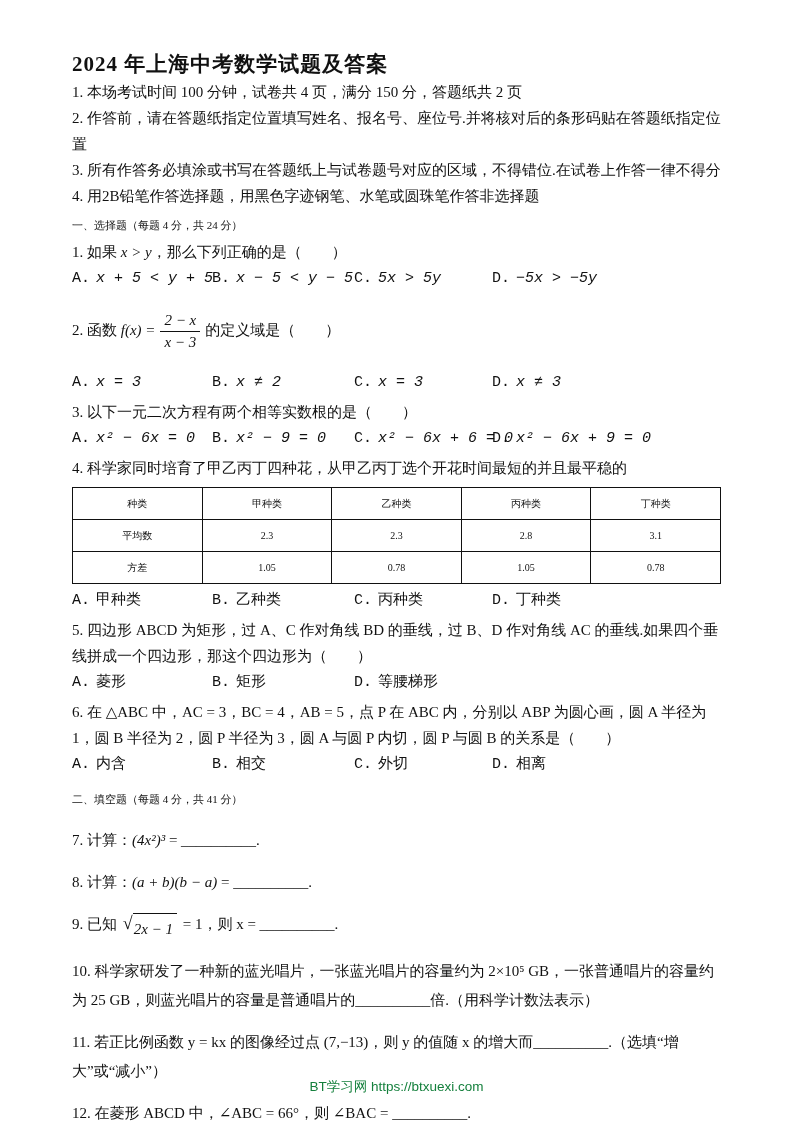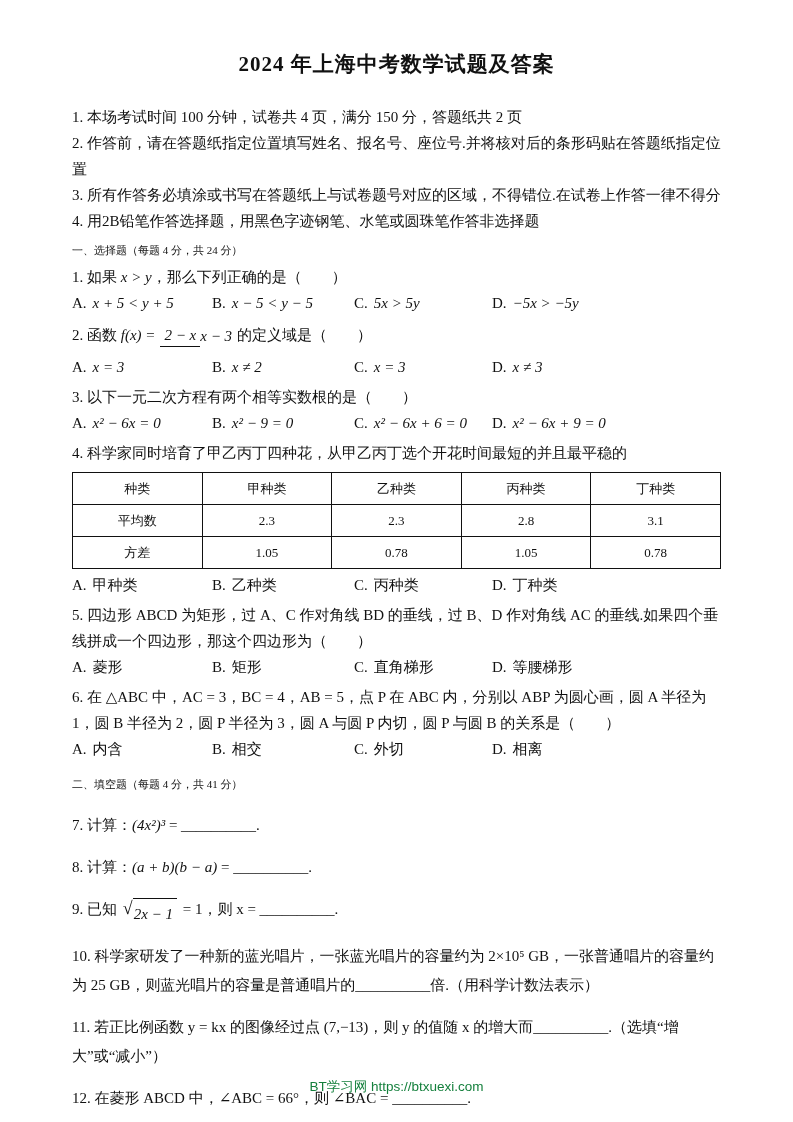--- a/index.html
+++ b/index.html
@@ -7,70 +7,69 @@
   body {
     width:793px; height:1122px;
     position:relative; overflow:hidden;
     color:#111;
     font-family:"Liberation Serif","DejaVu Serif",serif;
     font-size:15px;
   }
   .page { padding:50px 72px 0 72px; }
 
   .title {
-    text-align:center;
     font-size:21px;
     font-weight:bold;
-    margin-bottom:26px;
+    margin-bottom:1px;
     letter-spacing:1px;
   }
 
   .notice { line-height:26px; }
 
   .sec { font-size:11px; font-weight:normal; line-height:27px; margin-top:3px; }
 
   .q { margin-bottom:3px; }
   .stem { line-height:26px; }
   .stem-frac { margin:4px 0 2px; }
 
   .opts {
     display:grid;
     grid-template-columns:140px 142px 138px auto;
     line-height:27px;
   }
-  .opt { white-space:nowrap; }
+  .opt { white-space:nowrap;font-family:Liberation Mono, monospace; }
   .ol { margin-right:6px; }
   .math { font-style:italic; }
 
   
   .frac {
-    display:inline-flex; flex-direction:row;
+    display:inline-flex; flex-direction:column;
     vertical-align:middle; text-align:center;
-    margin:5px 5px; line-height:19px;
+    margin:15px 5px; line-height:19px;
   }
   .frac .num { border-bottom:1px solid #111; padding:0 4px 1px; }
   .frac .den { padding-top:1px; }
 
   
   .sqrt { display:inline-flex; align-items:stretch; margin:0 2px; vertical-align:baseline; }
   .rad-sign { font-style:normal; font-size:18px; line-height:20px; align-self:flex-start; }
   .rad-body { border-top:1px solid #111; padding:1px 4px 0 1px; }
 
   
   table.stats {
     border-collapse:collapse;
     width:100%;
     table-layout:fixed;
     text-align:center;
     margin:6px 0 3px;
   }
   table.stats td {
     border:1px solid #111;
     height:32px;
-    font-size:13px;
+    font-size:10px;
     padding:1px 2px;
   }
 
   .fill { line-height:29px; margin-top:13px; }
 
   .footer {
     position:absolute;
     left:0; bottom:26px;
     width:100%;
     text-align:center;
@@ -159,21 +158,20 @@
       <span class="opt"><span class="ol">C.</span><span>丙种类</span></span>
       <span class="opt"><span class="ol">D.</span><span>丁种类</span></span>
     </div>
   </div>
 
   <div class="q">
     <p class="stem">5. 四边形 ABCD 为矩形，过 A、C 作对角线 BD 的垂线，过 B、D 作对角线 AC 的垂线.如果四个垂线拼成一个四边形，那这个四边形为（　　）</p>
     <div class="opts">
       <span class="opt"><span class="ol">A.</span><span>菱形</span></span>
       <span class="opt"><span class="ol">B.</span><span>矩形</span></span>
-      <span class="opt"><span class="ol">C.</span><span>直角梯形</span></span>
       <span class="opt"><span class="ol">D.</span><span>等腰梯形</span></span>
     </div>
   </div>
 
   <div class="q">
     <p class="stem">6. 在 △ABC 中，AC = 3，BC = 4，AB = 5，点 P 在 ABC 内，分别以 ABP 为圆心画，圆 A 半径为 1，圆 B 半径为 2，圆 P 半径为 3，圆 A 与圆 P 内切，圆 P 与圆 B 的关系是（　　）</p>
     <div class="opts">
       <span class="opt"><span class="ol">A.</span><span>内含</span></span>
       <span class="opt"><span class="ol">B.</span><span>相交</span></span>
       <span class="opt"><span class="ol">C.</span><span>外切</span></span>

